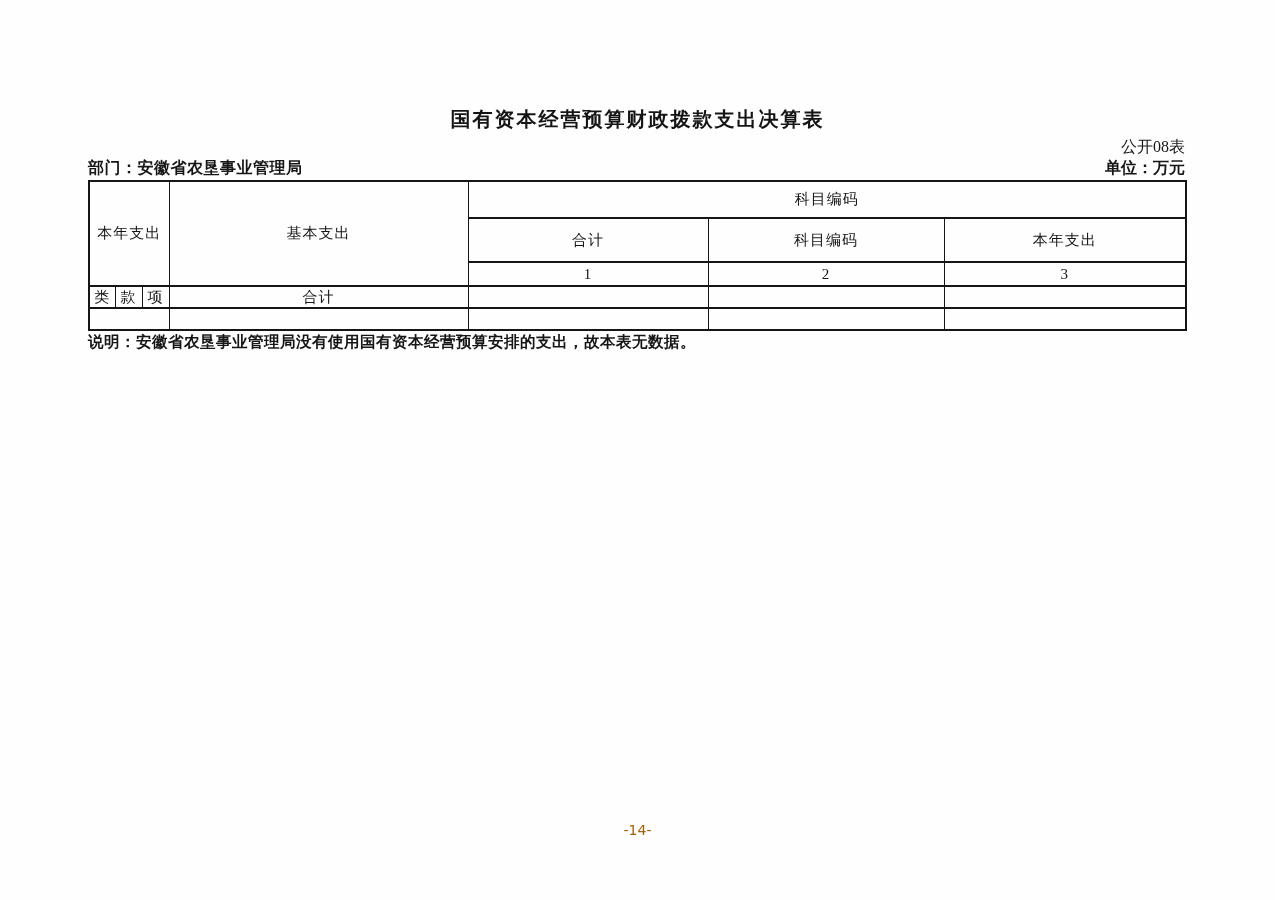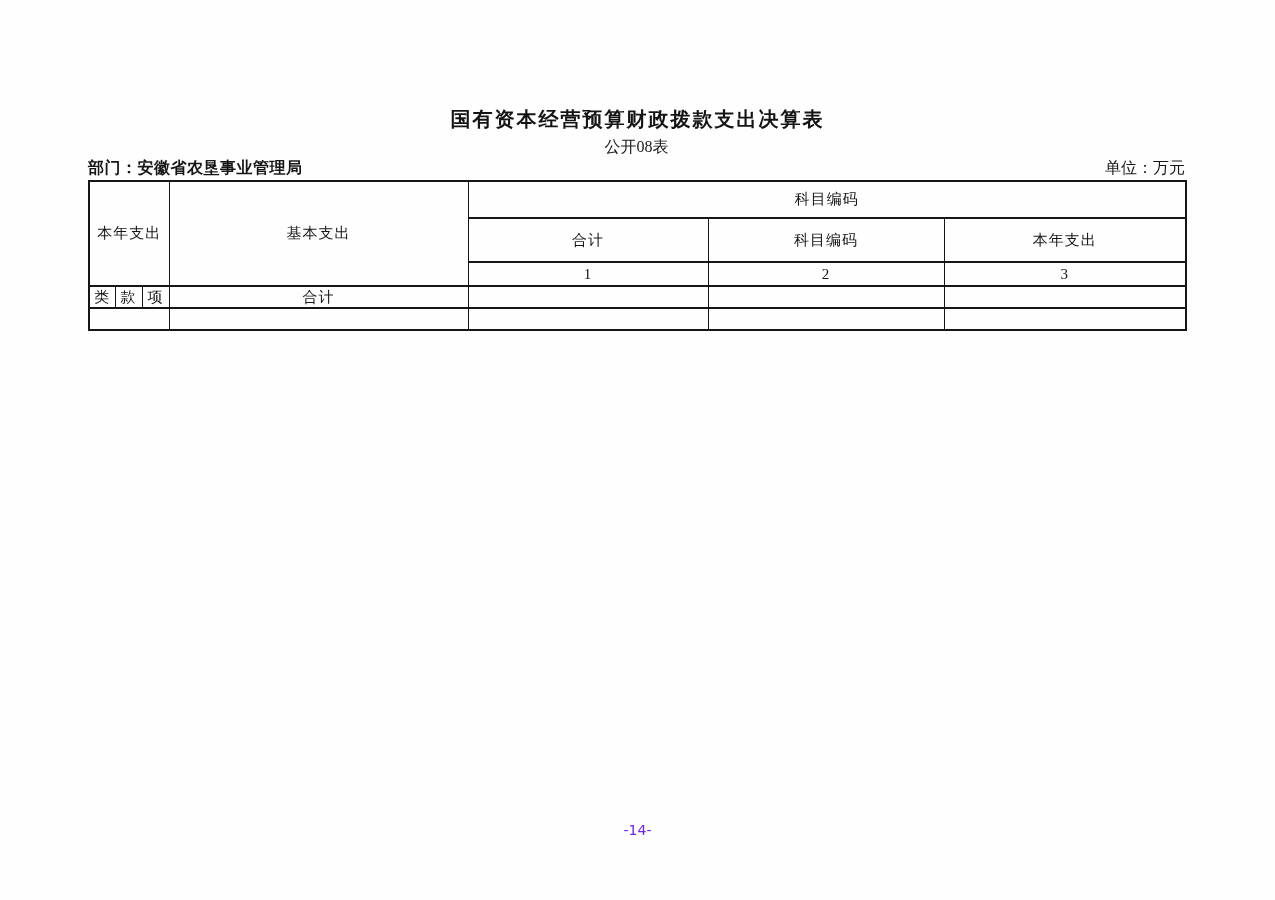--- a/index.html
+++ b/index.html
@@ -24,35 +24,35 @@
     font-weight: bold;
     font-size: 20px;
     letter-spacing: 2px;
     color: #141414;
   }
   .table-no {
     position: absolute;
     top: 137px;
     left: 88px;
     width: 1097px;
-    text-align: center;
+    text-align: right;
     font-size: 16px;
   }
   .meta-row {
     position: absolute;
     top: 158px;
     left: 88px;
     width: 1097px;
     display: flex;
     justify-content: space-between;
     align-items: flex-start;
     font-size: 16px;
   }
   .dept { font-weight: 600; letter-spacing: 0.5px; }
-  .unit { font-weight: 400; }
+  .unit { font-weight: 700; }
   table.budget-table {
     position: absolute;
     top: 180px;
     left: 88px;
     width: 1097px;
     border-collapse: collapse;
     table-layout: fixed;
     border: 2px solid #161616;
   }
   table.budget-table td {
@@ -82,21 +82,21 @@
     letter-spacing: 0.5px;
   }
   .page-number {
     position: absolute;
     top: 822px;
     left: 0;
     width: 100%;
     text-align: center;
     font-family: "DejaVu Sans", sans-serif;
     font-size: 14px;
-    color: #6d28d9;
+    color: #a16207;
   }
 </style>
 </head>
 <body>
 
 <div class="page">
 
   <div class="title">国有资本经营预算财政拨款支出决算表</div>
 
   <div class="table-no">公开08表</div>
@@ -148,16 +148,17 @@
       <tr class="body-row">
         <td colspan="3"></td>
         <td></td>
         <td></td>
         <td></td>
         <td></td>
       </tr>
     </tbody>
   </table>
 
+  <div class="note">说明：安徽省农垦事业管理局没有使用国有资本经营预算安排的支出，故本表无数据。</div>
 
   <div class="page-number">-14-</div>
 
 </div>
 
 </body></html>

